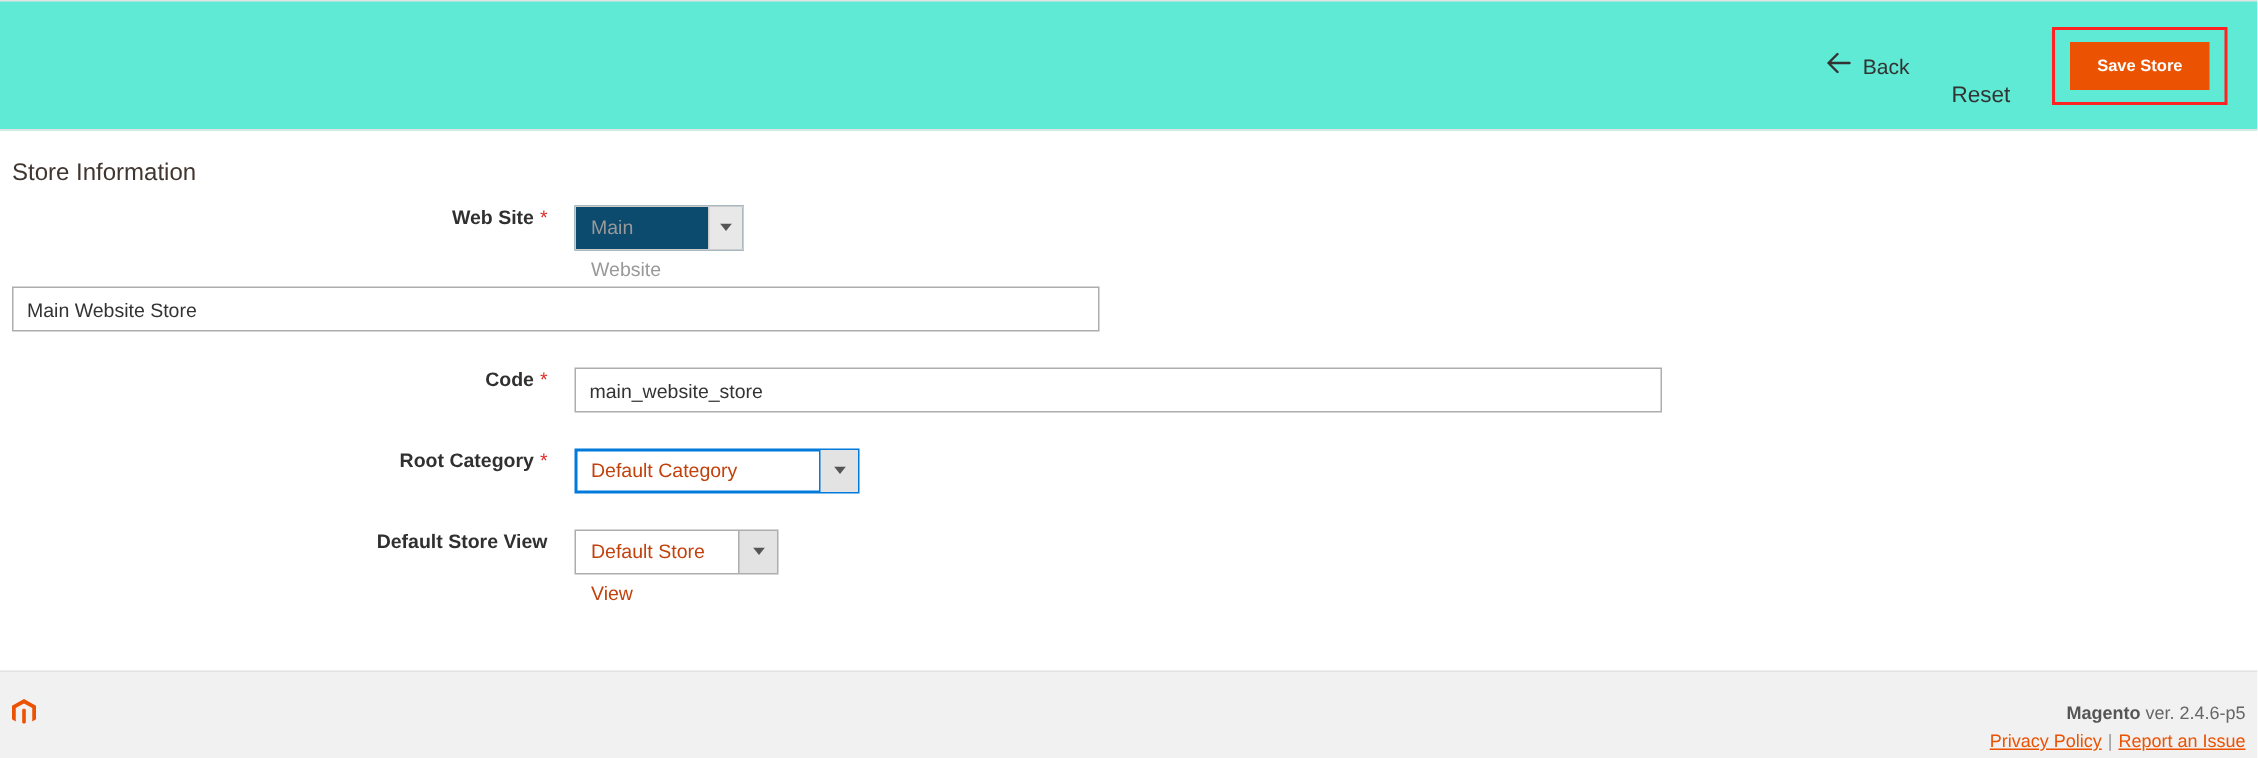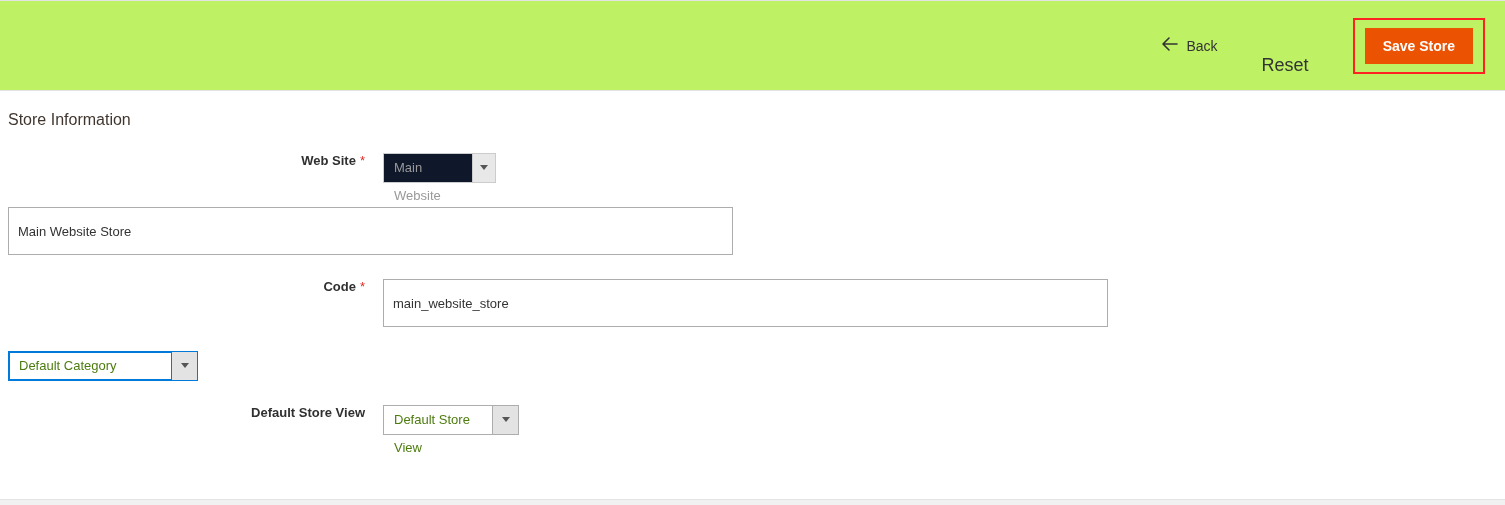--- a/index.html
+++ b/index.html
@@ -4,73 +4,73 @@
 <style>
   * { box-sizing: border-box; margin: 0; padding: 0; }
   body {
     font-family: 'Helvetica Neue', Helvetica, Arial, sans-serif;
     font-size: 13px;
     color: #333;
     background: #fff;
     width: 1505px;
   }
   .action-bar {
-    background: #bef264;
+    background: #5eead4;
     border-top: 1px solid #e3e3e3;
     border-bottom: 1px solid #e3e3e3;
     padding: 14px 20px 14px 20px;
     display: flex;
     justify-content: flex-end;
     align-items: center;
-    gap: 44px;
+    gap: 28px;
   }
   .btn-back {
     display: inline-flex;
     align-items: center;
     gap: 8px;
     font-size: 14px;
     color: #333;
     cursor: pointer;
     background: none;
     border: none;
     font-weight: 500;
   }
   .btn-back svg { width: 16px; height: 14px; }
   .btn-reset {
-    font-size: 18px;
+    font-size: 15px;
     color: #333;
     cursor: pointer;
     background: none;
     border: none;
     font-weight: 500;
     margin-top: 40px;
   }
   .highlight-box {
     border: 2px solid #ff2222;
     padding: 8px 10px;
     display: inline-flex;
     align-items: center;
   }
   .btn-save {
     background: #eb5202;
     color: #fff;
     border: none;
-    font-size: 14px;
+    font-size: 11px;
     font-weight: 600;
     padding: 10px 18px;
     cursor: pointer;
   }
   .content {
     padding: 20px 8px 40px 8px;
   }
   .section-title {
     font-size: 16px;
     color: #41362f;
     font-weight: 400;
-    margin-bottom: 24px;
+    margin-bottom: 12px;
   }
   .form-row {
     display: flex;
     align-items: flex-start;
     margin-bottom: 24px;
   }
   .form-label {
     width: 375px;
     text-align: right;
     padding-right: 18px;
@@ -78,47 +78,47 @@
     font-weight: 600;
     color: #303030;
   }
   .req {
     color: #e02b27;
     margin-left: 4px;
     font-weight: 400;
   }
   .text-input {
     width: 725px;
-    height: 48px;
+    height: 30px;
     border: 1px solid #adadad;
     padding: 0 9px;
     font-size: 13px;
     color: #333;
     background: #fff;
   }
   .select-wrap {
     display: inline-flex;
     border: 1px solid #adadad;
     height: 30px;
     background: #fff;
   }
   .select-wrap.disabled {
-    background: #0f172a;
+    background: #0c4a6e;
     color: #999;
     border-color: #ccc;
   }
   .select-wrap.focused {
     border: 1px solid #007bdb;
     box-shadow: 0 0 0 1px #007bdb inset;
   }
   .select-text {
     padding: 0 10px;
     line-height: 28px;
     font-size: 13px;
-    color: #4d7c0f;
+    color: #c2410c;
     min-width: 65px;
   }
   .select-wrap.disabled .select-text { color: #999; }
   .select-arrow {
     width: 26px;
     display: flex;
     align-items: center;
     justify-content: center;
     border-left: 1px solid #adadad;
     background: #e3e3e3;
@@ -204,20 +204,23 @@
   </div>
 
   <div class="form-row">
     <div class="form-label">
       <span>Code</span><span class="req">*</span>
     </div>
     <input class="text-input" value="main_website_store" style="">
   </div>
 
   <div class="form-row">
+    <div class="form-label">
+      <span>Root Category</span><span class="req">*</span>
+    </div>
     <div class="select-wrap focused sw-rootcat">
       <div class="select-text" style="flex:1">Default Category</div>
       <div class="select-arrow">
         <svg viewBox="0 0 8 6">
             <path d="M0 0 L4 5 L8 0 Z"></path>
           </svg>
       </div>
     </div>
   </div>
 
@@ -239,16 +242,19 @@
 <div class="footer">
   <div class="footer-left">
     <span class="m-logo">
       <svg viewBox="0 0 16 18">
           <path d="M8 0 L16 4.5 V13.5 L13.5 15 V6 L8 3 L2.5 6 V15 L0 13.5 V4.5 Z M6.8 7 V15.8 L8 16.5 L9.2 15.8 V7 L8 6.3 Z" fill="#eb5202"></path>
         </svg>
     </span>
   </div>
   <div class="footer-right">
     <div>
+      <strong>Magento</strong><span> ver. 2.4.6-p5</span>
+    </div>
+    <div>
       <a>Privacy Policy</a><span class="sep">|</span><a>Report an Issue</a>
     </div>
   </div>
 </div>
 
 </body></html>

